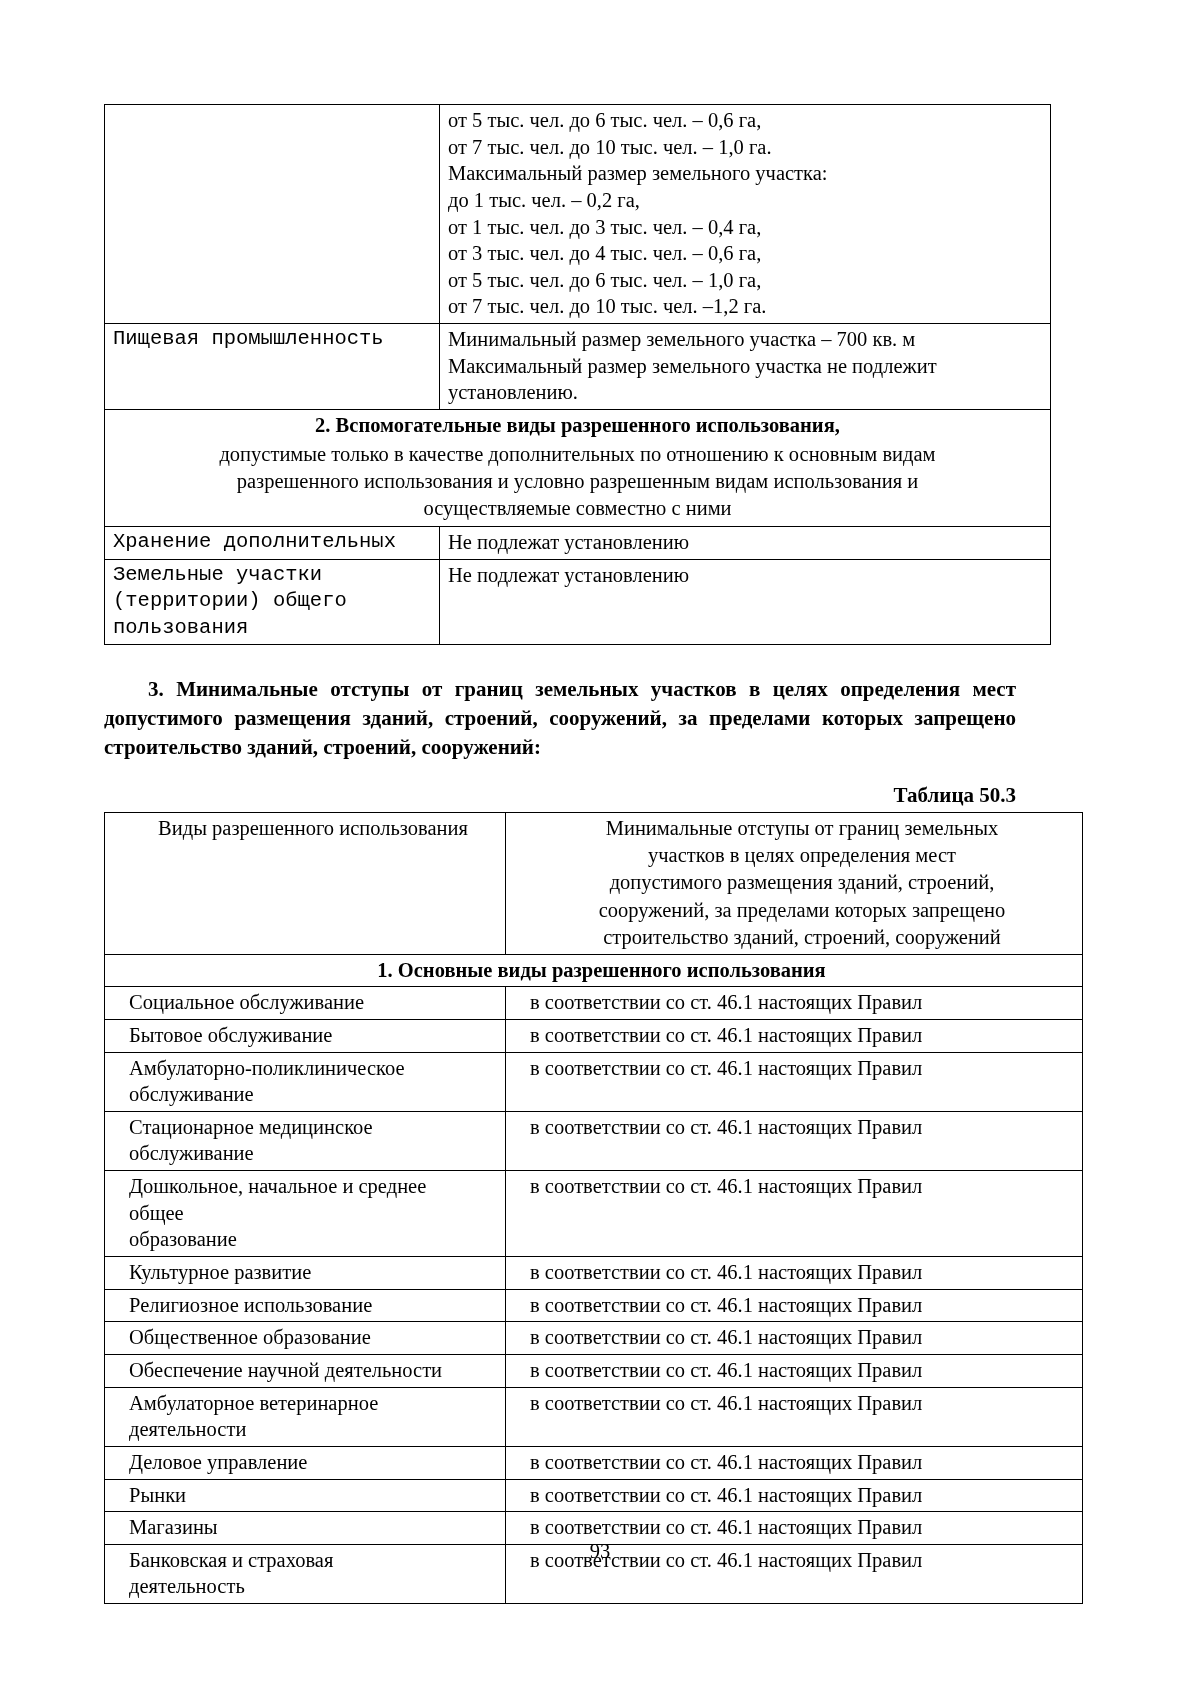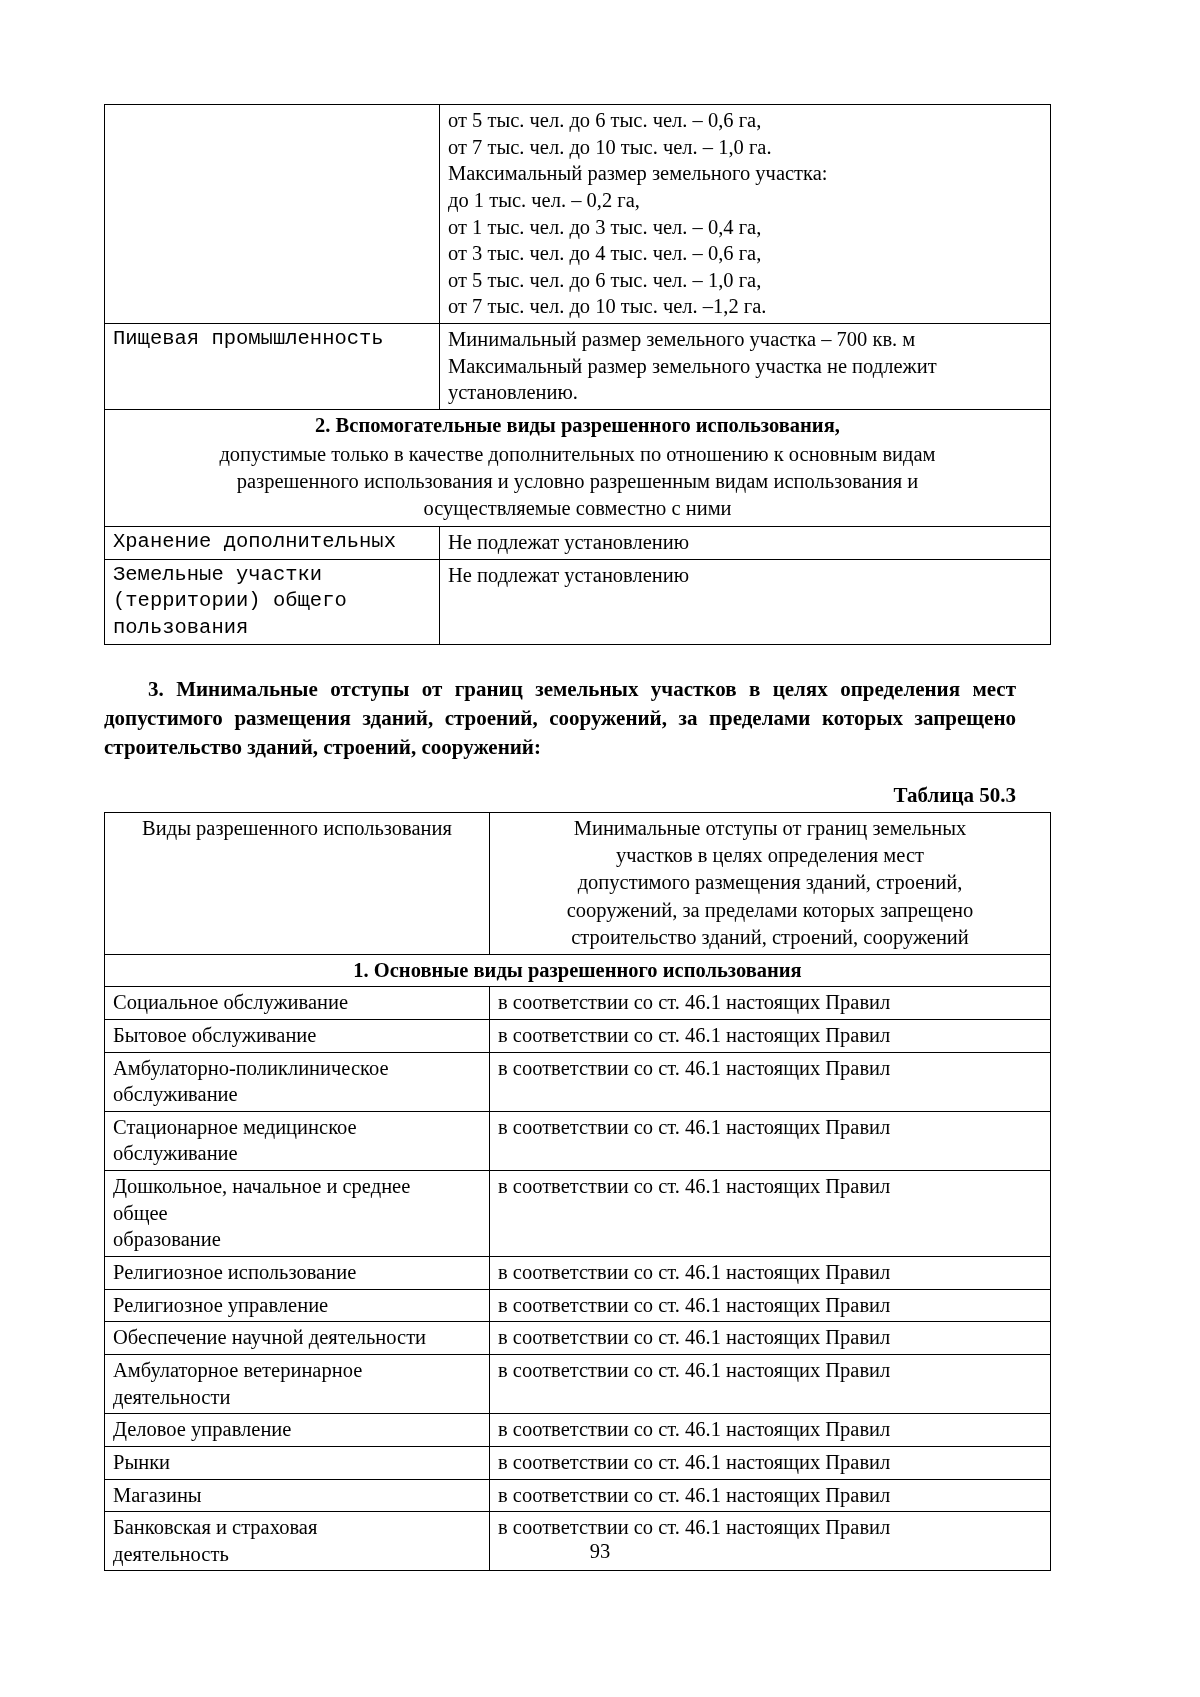--- a/index.html
+++ b/index.html
@@ -82,21 +82,21 @@
     margin-top: 15px;
     margin-bottom: 4px;
     text-align: right;
     font-size: 21px;
     font-weight: bold;
     width: 912px;
   }
 
   
   table.t503 { width: 912px; }
-  table.t503 td { font-size: 20.5px; }
+  table.t503 td { font-size: 20.5px; padding-left: 24px; }
   td.t503-left  { width: 368px; }
   td.t503-right { width: 544px; }
   .hdr-cell {
     text-align: center;
     line-height: 1.32;
     padding-top: 5px;
     padding-bottom: 5px;
   }
   .hdr-left {
     text-align: center;
@@ -200,25 +200,29 @@
 обслуживание</td>
           <td class="t503-right vmid">в соответствии со ст. 46.1 настоящих Правил</td>
         </tr>
         <tr>
           <td class="t503-left multiline">Дошкольное, начальное и среднее
 общее
 образование</td>
           <td class="t503-right vmid">в соответствии со ст. 46.1 настоящих Правил</td>
         </tr>
         <tr>
+          <td class="t503-left">Культурное развитие</td>
+          <td class="t503-right">в соответствии со ст. 46.1 настоящих Правил</td>
+        </tr>
+        <tr>
           <td class="t503-left">Религиозное использование</td>
           <td class="t503-right">в соответствии со ст. 46.1 настоящих Правил</td>
         </tr>
         <tr>
-          <td class="t503-left">Религиозное управление</td>
+          <td class="t503-left">Общественное образование</td>
           <td class="t503-right">в соответствии со ст. 46.1 настоящих Правил</td>
         </tr>
         <tr>
           <td class="t503-left">Обеспечение научной деятельности</td>
           <td class="t503-right">в соответствии со ст. 46.1 настоящих Правил</td>
         </tr>
         <tr>
           <td class="t503-left multiline">Амбулаторное ветеринарное
 деятельности</td>
           <td class="t503-right vmid">в соответствии со ст. 46.1 настоящих Правил</td>

